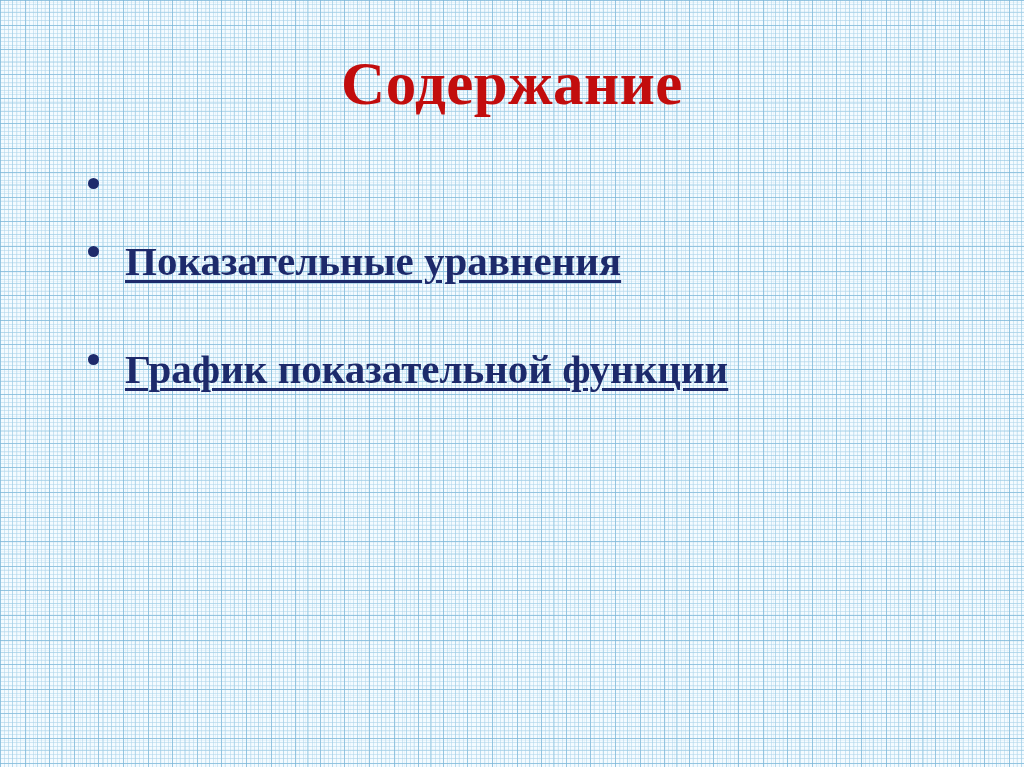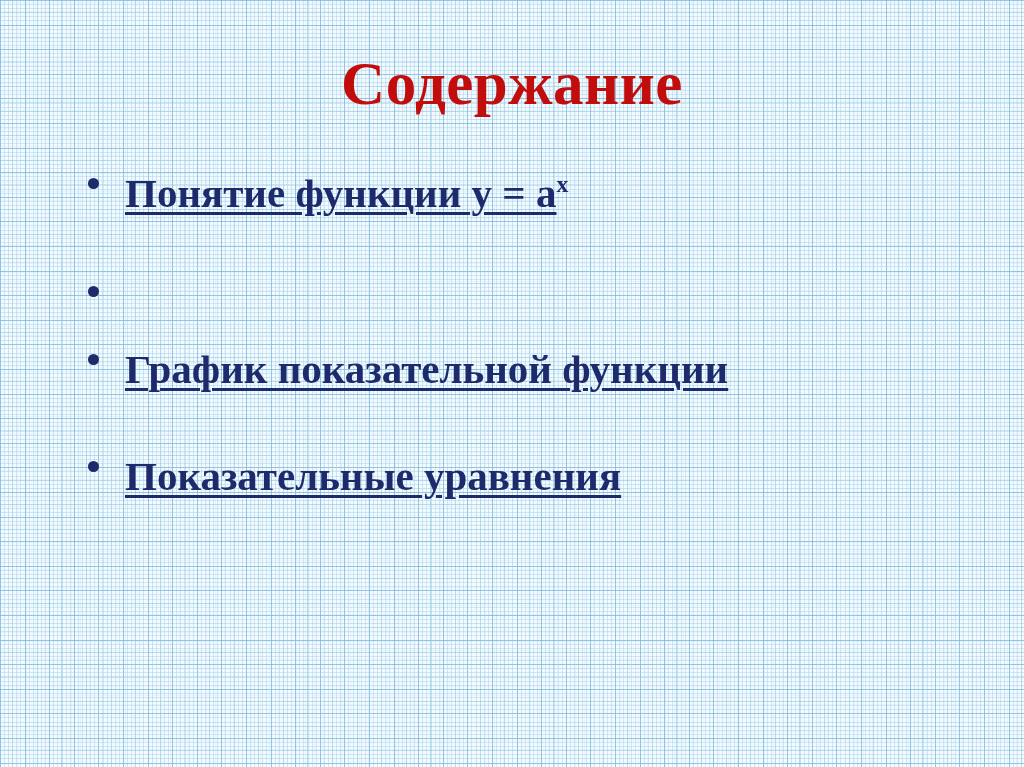--- a/index.html
+++ b/index.html
@@ -204,41 +204,37 @@
 
   <div class="grid-bg"></div>
   <div class="grid-noise"></div>
 
   <div class="content">
 
     <div class="slide-title">Содержание</div>
 
     <ul class="toc-list">
 
+
+      <li class="toc-item two-line">
+        <span class="bullet-dot"></span>
+      </li>
+
+
       <li class="toc-item">
         <span class="bullet-dot"></span>
-        <a class="toc-link formula" href="#"><span class="lbl">Понятие функции  y = a</span><sup>x</sup></a>
-      </li>
-
-      <li class="toc-item two-line">
-        <span class="bullet-dot"></span>
-      </li>
-
+        <a class="toc-link" href="#"><span class="lbl">Показательные уравнения</span></a>
+      </li>
 
       <li class="toc-item">
         <span class="bullet-dot"></span>
         <a class="toc-link" href="#"><span class="lbl">График показательной функции</span></a>
       </li>
 
       <li class="toc-item">
-        <span class="bullet-dot"></span>
-        <a class="toc-link" href="#"><span class="lbl">Показательные уравнения</span></a>
-      </li>
-
-      <li class="toc-item">
 
         <a class="toc-link" href="#"></a>
       </li>
 
     </ul>
 
   </div>
 </div>
 
 </body></html>

